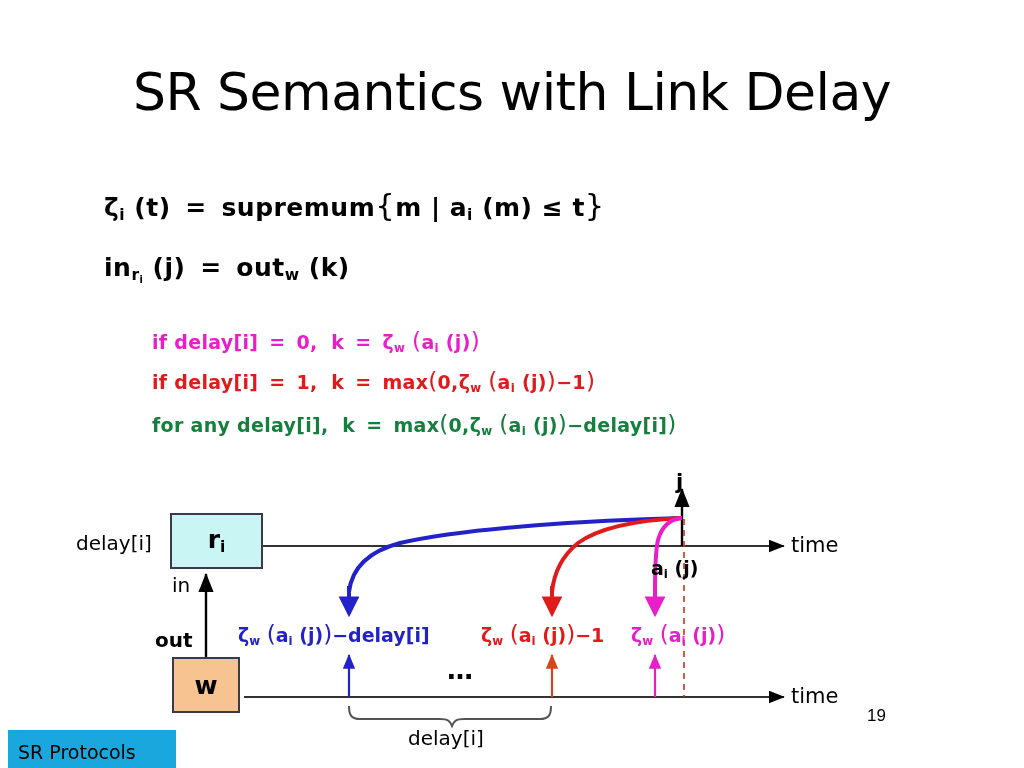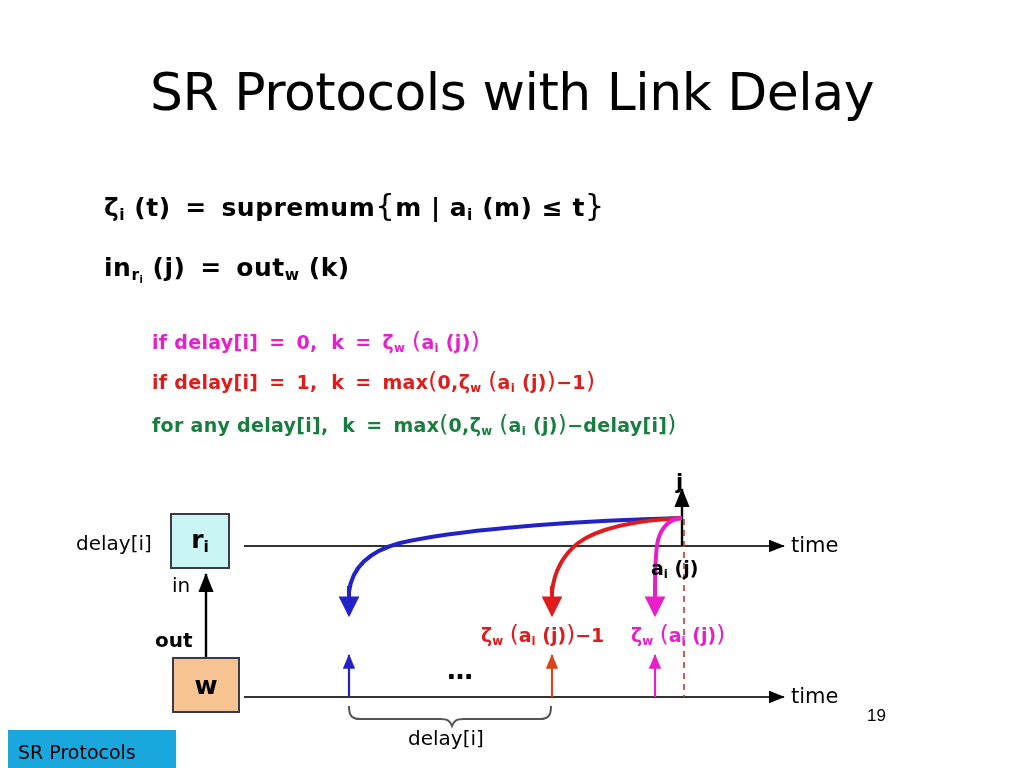--- a/index.html
+++ b/index.html
@@ -55,21 +55,21 @@
 
   
   .node-box{
     position:absolute;
     box-sizing:border-box;
     border:2px solid #3a3a4a;
     display:flex;align-items:center;justify-content:center;
     font-family:"DejaVu Sans", sans-serif;
     font-size:25px;font-weight:700;color:#000;
   }
-  #box-ri{left:170px;top:513px;width:60px;height:56px;background:#c9f5f5;}
+  #box-ri{left:170px;top:513px;width:93px;height:56px;background:#c9f5f5;}
   #box-w {left:172px;top:657px;width:68px;height:56px;background:#f6c391;}
 
   
   .lbl{
     position:absolute;
     font-family:"DejaVu Sans", sans-serif;
     color:#000;
     white-space:nowrap;
   }
   #lbl-delay-left{left:76px;top:531px;font-size:20px;}
@@ -104,21 +104,21 @@
   }
 
   
   #diagram-svg{position:absolute;left:0;top:0;width:1024px;height:768px;pointer-events:none;}
 </style>
 </head>
 <body>
 
 <div class="slide">
 
-  <div id="slide-title">SR Protocols with Link Delay</div>
+  <div id="slide-title">SR Semantics with Link Delay</div>
 
   <div class="eq" id="eq-inout">
     <span>in<sub>r<sub>i</sub></sub> (j)  =  out<sub>w</sub> (k)</span>
     
   </div>
 
   <div class="eq" id="eq-zeta">
     <span>ζ<sub>i</sub> (t)  =  supremum<span class="big-paren">{</span>m | a<sub>i</sub> (m) ≤ t<span class="big-paren">}</span></span>
     
   </div>
@@ -214,20 +214,24 @@
 
   <div class="lbl" id="lbl-aij">
     <span>a<sub>i</sub> (j)</span>
     
   </div>
 
   <div class="lbl" id="lbl-ellipsis">…</div>
 
   <div class="lbl" id="lbl-delay-brace">delay[i]</div>
 
+  <div class="curve-lbl" id="clbl-blue">
+    <span>ζ<sub>w</sub> <span class="big-paren">(</span>a<sub>i</sub> (j)<span class="big-paren">)</span>−delay[i]</span>
+    
+  </div>
 
   <div class="curve-lbl" id="clbl-red">
     <span>ζ<sub>w</sub> <span class="big-paren">(</span>a<sub>i</sub> (j)<span class="big-paren">)</span>−1</span>
     
   </div>
 
   <div class="curve-lbl" id="clbl-mag">
     <span>ζ<sub>w</sub> <span class="big-paren">(</span>a<sub>i</sub> (j)<span class="big-paren">)</span></span>
     
   </div>

